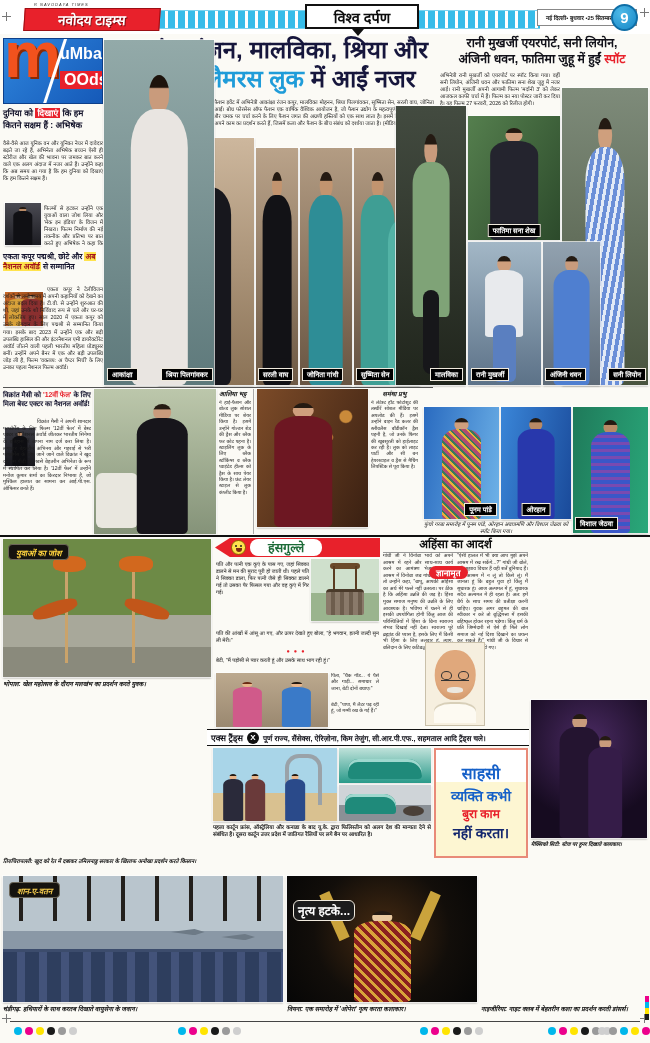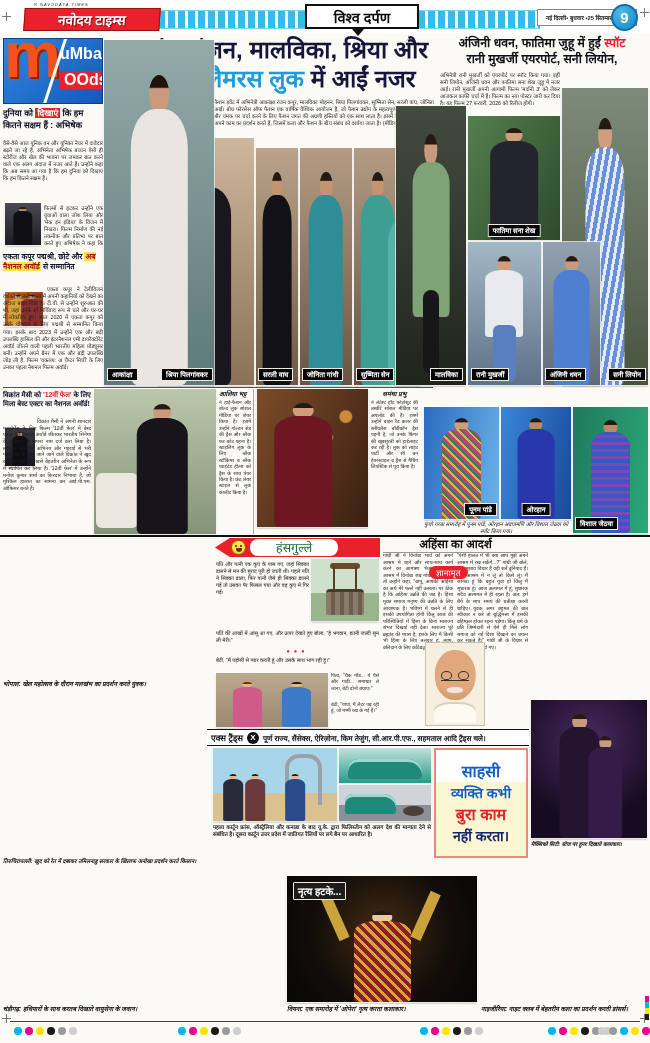--- a/index.html
+++ b/index.html
@@ -86,22 +86,22 @@
   </div>
   <div class="abs bodytext" style="left:3px;top:286px;width:100px;height:100px;text-indent:44px">एकता कपूर ने टेलीविजन दर्शकों से लम्बे समय में अपनी कहानियों को देखने का अंदाज बदल दिया है। टी.वी. से उन्होंने शुरुआत की थी, जहां उनके शो निर्विवाद रूप से चले और घर-घर में लोकप्रिय हुए। साल 2020 में एकता कपूर को उनके योगदान के लिए पद्मश्री से सम्मानित किया गया। इसके बाद 2023 में उन्होंने एक और बड़ी उपलब्धि हासिल की और इंटरनैशनल एमी डायरैक्टोरेट अवॉर्ड जीतने वाली पहली भारतीय महिला प्रोड्यूसर बनीं। उन्होंने अपने बैनर में एक और बड़ी उपलब्धि जोड़ ली है, फिल्म 'वक्तव्य: अ चैप्टर मिर्ची' के लिए उनका पहला नैशनल फिल्म अवॉर्ड।</div>
 
   <div class="abs" style="left:106px;top:36px;width:332px;height:60px;text-align:center;font-weight:800;font-size:24px;line-height:1.2;color:#16163c">
     <div>आकांक्षा रंजन, मालविका, श्रिया और</div>
     <div><span>सुष्मिता </span><span style="color:#1f9cd9">ग्लैमरस लुक</span><span> में आईं नजर</span></div>
   </div>
   <div class="abs bodytext" style="left:162px;top:99px;width:272px;height:48px">मुंबई में बोध फोरसेस ऑफ फैशन इवेंट में अभिनेत्री आकांक्षा रंजन कपूर, मालविका मोहनन, श्रिया पिलगांवकर, सुष्मिता सेन, सरली वाघ, जोनिता गांधी ग्लैमरस लुक में नजर आईं। बोध फोरसेस ऑफ फैशन एक वार्षिक वैश्विक आयोजन है, जो फैशन उद्योग के महत्वपूर्ण पहलुओं जैसे रिटेल कौशल, विशिष्टता, स्थिरता और चमक पर चर्चा करने के लिए फैशन जगत की अग्रणी हस्तियों को एक साथ लाता है। इसमें डिजाइनर, फिल्मकार और आम उद्योग के विशेषज्ञ अपने काम का प्रदर्शन करते हैं, जिसमें कला और फैशन के बीच संबंध को दर्शाया जाता है। (मीडिया भाषा)</div>
 
   <div class="abs" style="left:436px;top:36px;width:212px;height:32px;text-align:center;font-weight:800;font-size:12.3px;line-height:1.28;color:#101018">
+    <div>रानी मुखर्जी एयरपोर्ट, सनी लियोन,</div>
     <div><span>अंजिनी धवन, फातिमा जुहू में हुईं </span><span style="color:#e8212b">स्पॉट</span></div>
-    <div>रानी मुखर्जी एयरपोर्ट, सनी लियोन,</div>
   </div>
   <div class="abs bodytext" style="left:440px;top:72px;width:120px;height:44px">अभिनेत्री रानी मुखर्जी को एयरपोर्ट पर स्पॉट किया गया। वहीं सनी लियोन, अंजिनी धवन और फातिमा सना शेख जुहू में नजर आईं। रानी मुखर्जी अपनी आगामी फिल्म 'मर्दानी 3' को लेकर आजकल काफी चर्चा में हैं। फिल्म का नया पोस्टर जारी कर दिया है। यह फिल्म 27 फरवरी, 2026 को रिलीज होगी।</div>
 
   <div class="photo" style="left:104px;top:40px;width:110px;height:345px;background:linear-gradient(#93aaa9,#5e797b);z-index:2">
     <div class="person" style="--outfit:#e9e5e1;--skin:#c99b7c;--hair:#1d130c">
         <div class="head"></div>
         <div class="torso"></div>
       </div>
     <span class="cap" style="left:3px;bottom:4px">आकांक्षा</span>
   </div>
@@ -228,28 +228,37 @@
     <div class="person" style="--skin:#b98a66">
         <div class="head"></div>
         <div class="torso" style="background:repeating-linear-gradient(0deg,#3a57c8 0 4px,#7a4ab0 4px 7px)"></div>
       </div>
     <span class="cap" style="left:2px;bottom:3px">विशाल जेठवा</span>
   </div>
   <div class="abs caption" style="left:421px;top:521px;width:150px;font-size:5.4px;text-align:center;font-weight:normal">फुंचो गरबा समारोह में पूनम पांडे, ओरहान अवात्रमणि और विशाल जेठवा को स्पॉट किया गया।</div>
 
   <div class="hairline" style="left:0;top:535px;width:650px;height:2px;background:#101010"></div>
 
+  <div class="photo" style="left:3px;top:539px;width:208px;height:138px;background:linear-gradient(#6d8a46 0 55%,#a8a89a 55% 78%,#8a8a7c 78%)">
+    <div class="abs" style="left:30%;top:18%;width:3px;height:72%;background:#caa36a"></div>
+    <div class="abs" style="left:62%;top:18%;width:3px;height:72%;background:#caa36a"></div>
+    <div class="abs" style="left:24%;top:12%;width:16%;height:12%;background:#d2681e;border-radius:40%"></div>
+    <div class="abs" style="left:56%;top:12%;width:16%;height:12%;background:#d2681e;border-radius:40%"></div>
+    <div class="abs" style="left:14%;top:46%;width:22%;height:10%;background:#c2561a;border-radius:40%;transform:rotate(-18deg)"></div>
+    <div class="abs" style="left:58%;top:46%;width:22%;height:10%;background:#c2561a;border-radius:40%;transform:rotate(18deg)"></div>
+    <span class="seclabel" style="position:absolute;left:5px;top:5px;font-style:italic">युवाओं का जोश</span>
+  </div>
   <div class="abs caption" style="left:3px;top:680px;width:208px">भोपाल: खेल महोत्सव के दौरान मलखंभ का प्रदर्शन करते युवक।</div>
 
   <div class="abs caption" style="left:3px;top:858px;width:208px;font-size:5.6px">तिरुचिरापल्ली: खुद को रेत में दबाकर तमिलनाडु सरकार के खिलाफ अनोखा प्रदर्शन करते किसान।</div>
 
   <div class="abs" style="left:215px;top:538px;width:165px;height:190px">
     <div class="abs" style="left:0;top:0;width:165px;height:19px;background:#e8212b;clip-path:polygon(0 50%,9% 0,100% 0,100% 100%,9% 100%);display:flex;align-items:center;gap:4px;padding-left:16px">
       <span class="smiley"></span>
-      <span style="background:#fff;color:#1d6b38;font-weight:400;font-size:12.5px;padding:0 26px;border-radius:8px">हंसगुल्ले</span>
+      <span style="background:#fff;color:#1d6b38;font-weight:700;font-size:12.5px;padding:0 18px;border-radius:8px">हंसगुल्ले</span>
     </div>
     <div class="abs bodytext" style="left:1px;top:23px;width:93px;height:66px;font-size:5.2px">पति और पत्नी एक कुएं के पास गए, जहां सिक्का डालने से मन की मुराद पूरी हो जाती थी। पहले पति ने सिक्का डाला, फिर पत्नी जैसे ही सिक्का डालने गई तो उसका पैर फिसल गया और वह कुएं में गिर गई।</div>
     <div class="abs photo" style="left:96px;top:21px;width:68px;height:62px;background:linear-gradient(#cfe0cc 55%,#9ab48e 55%)">
       <div class="abs" style="left:28%;top:6%;width:44%;height:10%;background:#6b4a2a;border-radius:3px"></div>
       <div class="abs" style="left:32%;top:12%;width:4%;height:40%;background:#5a3c20"></div>
       <div class="abs" style="left:64%;top:12%;width:4%;height:40%;background:#5a3c20"></div>
       <div class="abs" style="left:22%;top:48%;width:56%;height:42%;background:repeating-linear-gradient(90deg,#8a7a6a 0 5px,#6d5d4d 5px 9px);border-radius:4px 4px 2px 2px;border-top:3px solid #4a3a2a"></div>
     </div>
     <div class="abs bodytext" style="left:1px;top:92px;width:163px;height:16px;font-size:5.2px">पति की आंखों में आंसू आ गए, और ऊपर देखते हुए बोला, "हे भगवान, इतनी जल्दी सुन ली मेरी।"</div>
     <div class="abs" style="left:0;top:110px;width:165px;text-align:center;color:#e8212b;font-size:5.5px;letter-spacing:4px">●●●</div>
@@ -265,21 +274,21 @@
         </div>
     </div>
     <div class="abs bodytext" style="left:116px;top:135px;width:48px;height:28px;font-size:4.8px">पिता, "थैंक गॉड... ये पैसे और गाड़ी... समाचार ले जाना, बेटी दोनों बचाए।"</div>
     <div class="abs bodytext" style="left:116px;top:164px;width:48px;height:25px;font-size:4.8px">बेटी, "पापा, मैं लैटर पढ़ रही हूं, जो मम्मी रख के गई हैं।"</div>
   </div>
 
   <div class="abs" style="left:383px;top:536px;width:145px;height:192px">
     <div style="text-align:center;font-weight:800;font-size:11.5px;color:#0d0d0d;border-bottom:1px solid #999;padding-bottom:1px">अहिंसा का आदर्श</div>
     <div class="abs bodytext" style="left:0;top:17px;width:70px;height:173px;font-size:4.9px">गांधी जी ने विनोबा भावे को अपने आश्रम में रहने और साथ-साथ कार्य करने का आमंत्रण भेजा। सत्याग्रह आश्रम में विनोबा जब गांधी जी से मिले तो उन्होंने कहा, "बापू, आपकी अहिंसा का अर्थ मेरे पल्ले नहीं उतरता। पर ठीक है कि अहिंसा उन्नति की जड़ है। हिंसा मुक्त समाज मनुष्य की उन्नति के लिए आवश्यक है। भविष्य में चलने से ही इसकी उपयोगिता होगी किंतु आज की परिस्थितियों में हिंसा के बिना स्वराज्य संभव दिखाई नहीं देता। स्वराज्य पूरे ब्रह्मांड की प्यास है, इसके लिए मैं किसी भी हिंसा के लिए तलवार हूं, त्याग, बलिदान के लिए कटिबद्ध हूं।"</div>
     <div class="abs bodytext" style="left:74px;top:17px;width:71px;height:173px;font-size:4.9px">"ऐसी हालत में भी क्या आप मुझे अपने आश्रम में रख सकेंगे...?" गांधी जी बोले, "जो सुझाव विचार हैं वही शर्तें बुनियाद हैं। तुम्हें आश्रम में न लूं तो किसे लूं। मैं जानता हूं कि बहुत युवा हो किंतु मैं सुधारक हूं। आज अल्पमत में हूं, सुधारक सदैव अल्पमत में ही रहता है। अत: हमें धैर्य के साथ समय की प्रतीक्षा करनी चाहिए। युवक अगर बहुमत की बात स्वीकार न करे तो बुद्धिमत्ता में इसकी बहिष्कृत होकर रहना पड़ेगा। किंतु धर्म के प्रति जिम्मेदारी से ऐसे ही मिले लोग समाज को नई दिशा दिखाने का प्रयत्न कर सकते हैं।" गांधी जी के विचार से विनोबा सहमत हो गए।</div>
-    <span style="position:absolute;left:46px;top:30px;background:#e8212b;color:#fff;font-weight:400;font-size:8.5px;padding:1px 7px;border-radius:8px;z-index:3">ज्ञानामृत</span>
+    <span style="position:absolute;left:46px;top:30px;background:#e8212b;color:#fff;font-weight:700;font-size:8.5px;padding:1px 7px;border-radius:8px;z-index:3">ज्ञानामृत</span>
     <div class="abs" style="left:42px;top:106px;width:60px;height:84px;background:#f6efdf;border:1px solid #c9c0aa;z-index:2">
       <div class="abs" style="left:50%;top:8%;transform:translateX(-50%);width:70%;height:62%;background:radial-gradient(circle at 50% 40%,#e0a87c 60%,#c98f62);border-radius:48%"></div>
       <div class="abs" style="left:26%;top:34%;width:48%;height:12%;border-bottom:1.5px solid #333;display:flex;justify-content:space-between">
         <i style="display:block;width:40%;height:100%;border:1.5px solid #333;border-radius:50%"></i>
           <i style="display:block;width:40%;height:100%;border:1.5px solid #333;border-radius:50%"></i>
       </div>
       <div class="abs" style="left:36%;top:54%;width:28%;height:7%;background:#ece8e0;border-radius:40%"></div>
       <div class="abs" style="left:14%;top:72%;width:72%;height:26%;background:#fdfaf2;border-radius:40% 40% 0 0;box-shadow:inset 0 2px 0 #d8cfb8"></div>
     </div>
   </div>
@@ -324,34 +333,41 @@
   </div>
   <div class="photo" style="left:339px;top:785px;width:92px;height:36px;background:linear-gradient(#cfd4d8 0 55%,#8a9096 55%)">
     <div class="abs" style="left:6%;top:26%;width:56%;height:54%;background:#1f8a7a;border-radius:8px 12px 3px 3px;box-shadow:inset 0 3px 0 #9fd8ce"></div>
     <div class="abs" style="left:70%;top:58%;width:22%;height:28%;background:#4a4038;border-radius:50%"></div>
   </div>
   <div class="abs bodytext" style="left:213px;top:824px;width:218px;height:22px;font-size:5.5px;font-weight:bold">पहला कार्टून फ्रांस, ऑस्ट्रेलिया और कनाडा के बाद यू.के. द्वारा फिलिस्तीन को अलग देश की मान्यता देने से संबंधित है। दूसरा कार्टून उत्तर प्रदेश में जातिगत रैलियों पर लगे बैन पर आधारित है।</div>
 
   <div class="abs" style="left:434px;top:748px;width:94px;height:110px;border:2px solid #e88a78;background:linear-gradient(#ffffff 0 30%,#fdf6d2 30%);display:flex;flex-direction:column;align-items:center;justify-content:center;line-height:1.45;font-weight:800;text-align:center;z-index:2">
     <div style="font-size:16px;color:#1560c8">साहसी</div>
     <div style="font-size:14px;color:#1560c8">व्यक्ति कभी</div>
-    <div style="font-size:16px;color:#e8212b">बुरा काम</div>
+    <div style="font-size:12px;color:#e8212b">बुरा काम</div>
     <div style="font-size:14px;color:#14276e">नहीं करता।</div>
   </div>
 
+  <div class="photo" style="left:3px;top:876px;width:280px;height:126px;background:linear-gradient(#b9c5cd 0 44%,#8a98a6 44% 58%,#3c4c6c 58%)">
+    <div class="abs" style="left:0;top:0;width:100%;height:36%;background:repeating-linear-gradient(90deg,transparent 0 16px,#23201c 16px 20px,transparent 20px 34px)"></div>
+    <div class="abs" style="left:60%;top:42%;width:12%;height:5%;background:#6d7a86;clip-path:polygon(0 50%,70% 0,100% 50%,70% 100%)"></div>
+    <div class="abs" style="left:78%;top:46%;width:12%;height:5%;background:#6d7a86;clip-path:polygon(0 50%,70% 0,100% 50%,70% 100%)"></div>
+    <div class="abs" style="left:0;bottom:0;width:100%;height:40%;background:repeating-linear-gradient(90deg,#2e3e5e 0 14px,#43537a 14px 22px)"></div>
+    <span class="seclabel" style="position:absolute;left:6px;top:6px;color:#f2c94c;font-style:italic">शान-ए-वतन</span>
+  </div>
   <div class="abs caption" style="left:3px;top:1005px;width:280px">चंडीगढ़: हथियारों के साथ करतब दिखाते वायुसेना के जवान।</div>
 
   <div class="photo" style="left:287px;top:876px;width:190px;height:126px;background:radial-gradient(circle at 50% 45%,#3a2410 14%,#120e0a 58%,#060606 100%)">
     <div class="person" style="width:30%;height:72%;--outfit:#8a1f1f;--skin:#e8c9a0">
         <div class="head"></div>
         <div class="torso" style="background:repeating-linear-gradient(45deg,#8a1f1f 0 4px,#d8a33a 4px 7px)"></div>
       </div>
     <div class="abs" style="left:22%;top:12%;width:6%;height:40%;background:#caa33c;transform:rotate(-24deg)"></div>
     <div class="abs" style="left:70%;top:12%;width:6%;height:40%;background:#caa33c;transform:rotate(24deg)"></div>
-    <span class="cap" style="left:6px;top:6px;background:#1c1c1c;border-radius:1px;font-size:10px">नृत्य हटके...</span>
+    <span class="cap" style="left:6px;top:24px;background:#1c1c1c;border-radius:6px;font-size:12px">नृत्य हटके...</span>
   </div>
   <div class="abs caption" style="left:287px;top:1005px;width:190px">वियना: एक समारोह में 'ओपेरा' नृत्य करता कलाकार।</div>
 
   <div class="abs caption" style="left:481px;top:1005px;width:166px">नाइजीरिया: नाइट क्लब में बेहतरीन कला का प्रदर्शन करती डांसर्स।</div>
 
   <div class="hairline" style="left:10px;top:1021px;width:630px;height:1px;background:#444"></div>
   <div class="crop" style="left:2px;top:1014px"></div>
   <div class="crop" style="left:640px;top:1014px"></div>
 
   <div class="dotrow" style="left:14px;top:1027px">

